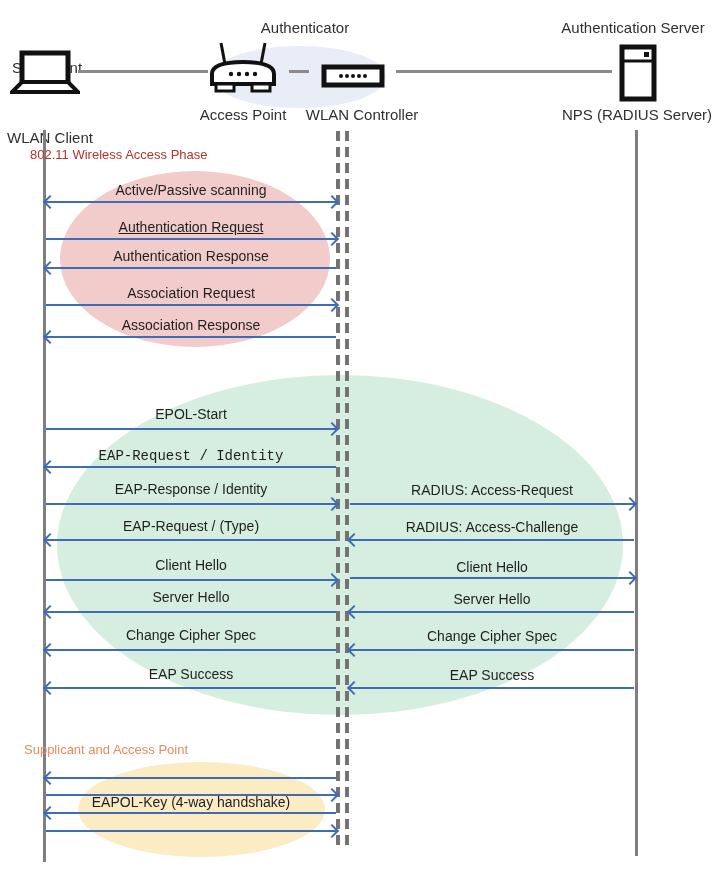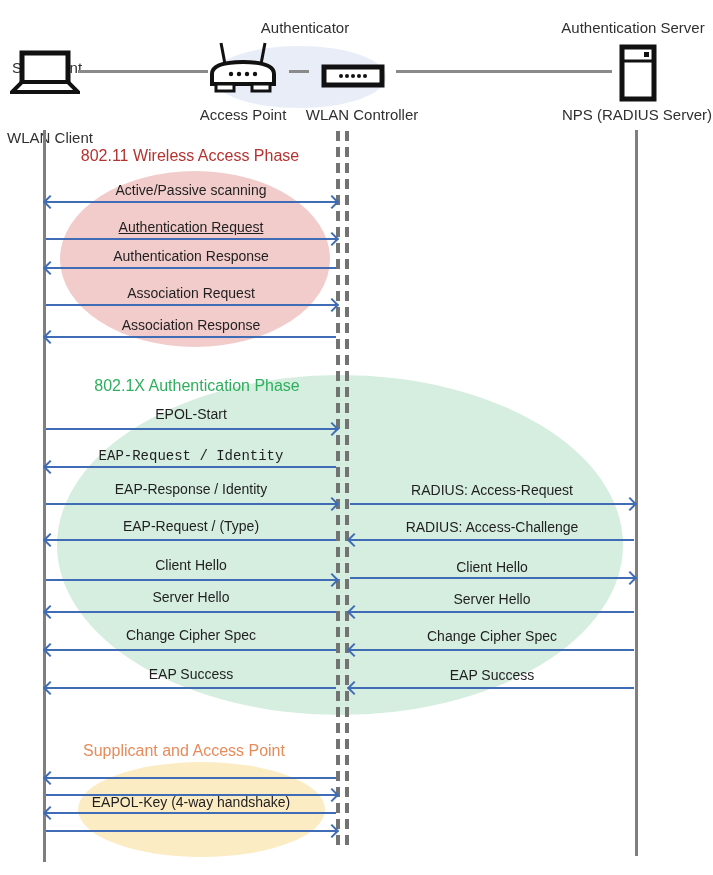--- a/index.html
+++ b/index.html
@@ -19,21 +19,21 @@
   
   .lifeline-solid{position:absolute;top:130px;width:3px;height:732px;background:var(--lifeline,#7f7f7f);}
   .lifeline-dashed{position:absolute;top:131px;width:4px;height:720px;
     background:repeating-linear-gradient(to bottom,#737373 0 10px,transparent 10px 16px);}
   
   .phase-ellipse{position:absolute;border-radius:50%;z-index:0;}
   #ellipse-1{left:60px;top:171px;width:270px;height:176px;background:#f2cccb;}
   #ellipse-2{left:57px;top:375px;width:566px;height:340px;background:#d6eedf;}
   #ellipse-3{left:78px;top:762px;width:247px;height:95px;background:#fcecc3;}
   
-  .phase-title{position:absolute;width:320px;text-align:center;font-size:16px;z-index:3;white-space:nowrap;}
+  .phase-title{position:absolute;width:320px;font-size:13px;z-index:3;white-space:nowrap;}
   #title-1{left:30px;top:147px;color:#b43331;}
   #title-2{left:37px;top:377px;color:#2eaf5d;}
   #title-3a{left:30px;top:723px;color:#e68c5c;}
   #title-3b{left:24px;top:742px;color:#e68c5c;}
   
   .lifeline-solid,.lifeline-dashed{z-index:2;}
   .icon{z-index:3;}
   
   .msg-label{position:absolute;width:300px;text-align:center;font-size:14px;line-height:16px;
     color:#1f1f1f;z-index:4;white-space:nowrap;}
@@ -99,21 +99,20 @@
   <div id="ellipse-1" class="phase-ellipse" style="background: rgb(242, 204, 203);"></div>
   <div id="ellipse-2" class="phase-ellipse" style="background: rgb(214, 238, 223);"></div>
   <div id="ellipse-3" class="phase-ellipse" style="background: rgb(252, 236, 195);"></div>
 
   <div class="lifeline-solid" style="left:43px;"></div>
   <div class="lifeline-dashed" style="left:336px;"></div>
   <div class="lifeline-dashed" style="left:345px;"></div>
   <div class="lifeline-solid" style="left:635px;height:726px;"></div>
 
   <div id="title-1" class="phase-title" style="color: rgb(180, 51, 49);">802.11 Wireless Access Phase</div>
-  <div id="title-2" class="phase-title" style="color: rgb(46, 175, 93);">802.1X Authentication Phase</div>
   <div id="title-3b" class="phase-title" style="color: rgb(230, 140, 92);">Supplicant and Access Point</div>
 
   <div id="messages">
       <div class="msg-label" style="top: 182px; left: 41px;">Active/Passive scanning</div>
       <div class="arrow both" style="top: 201px; left: 46px; width: 290px;"></div>
       <div class="msg-label" style="top: 219px; left: 41px; text-decoration: underline;">Authentication Request</div>
       <div class="arrow right" style="top: 238px; left: 46px; width: 290px;"></div>
       <div class="msg-label" style="top: 248px; left: 41px;">Authentication Response</div>
       <div class="arrow left" style="top: 267px; left: 46px; width: 290px;"></div>
       <div class="msg-label" style="top: 285px; left: 41px;">Association Request</div>

